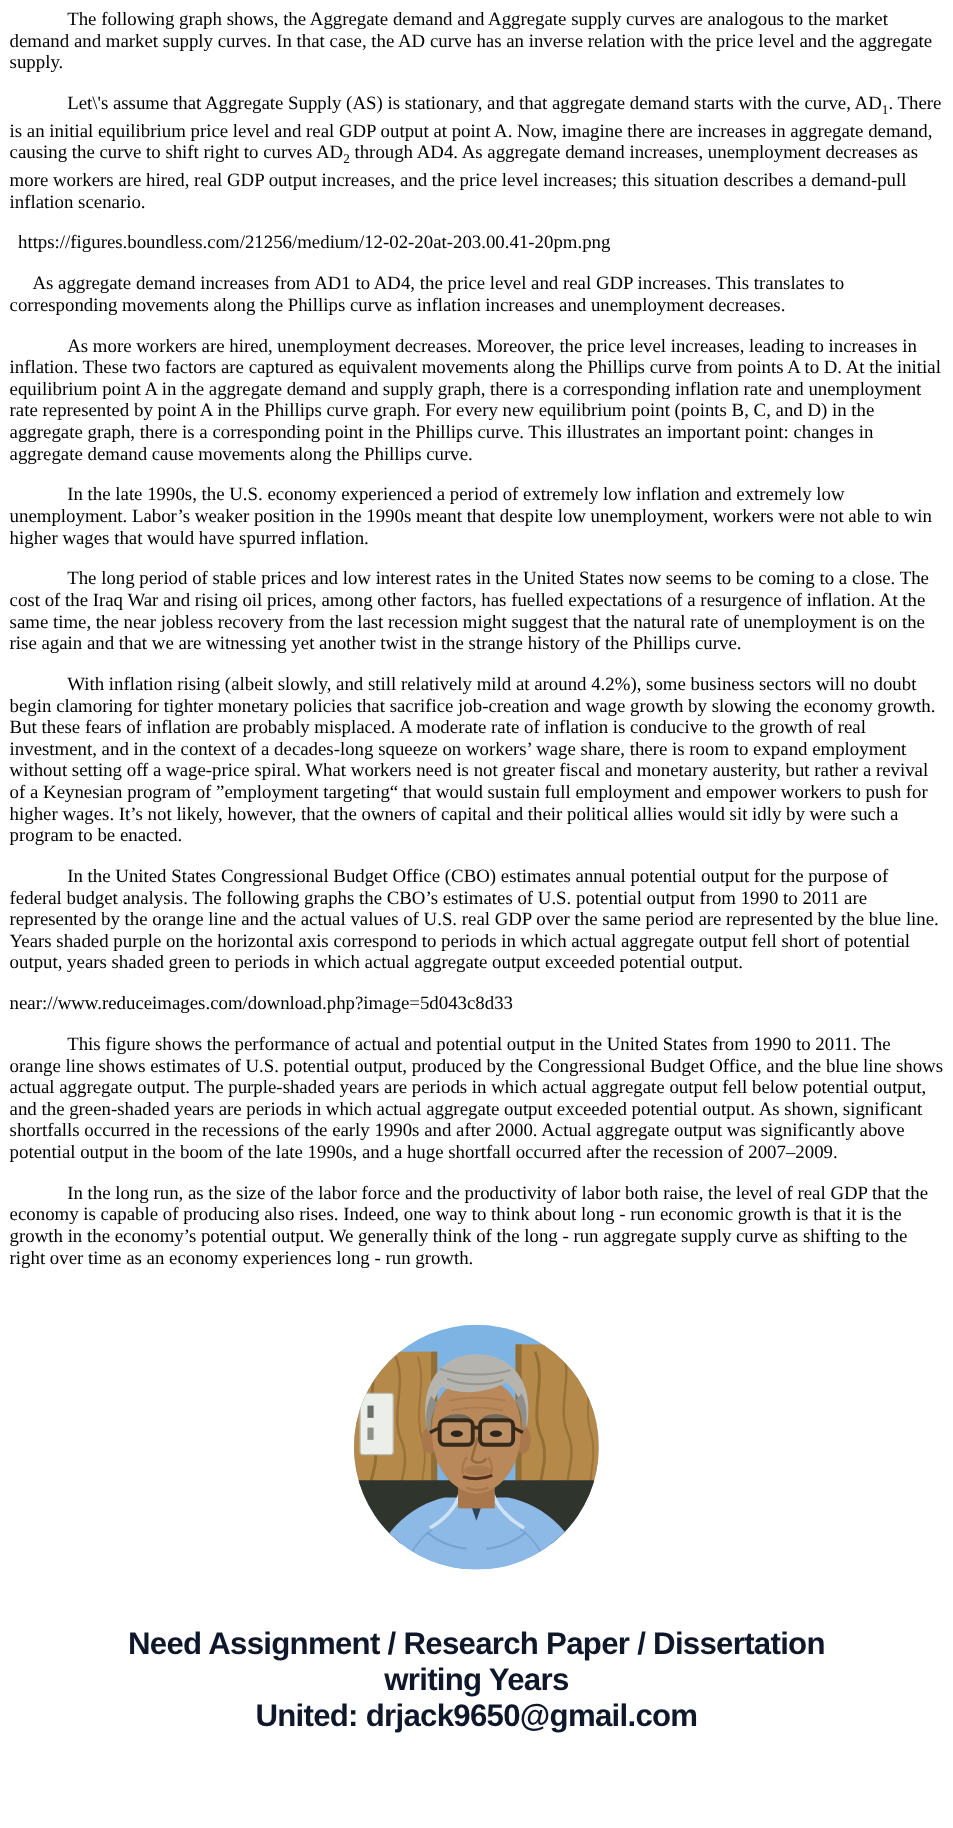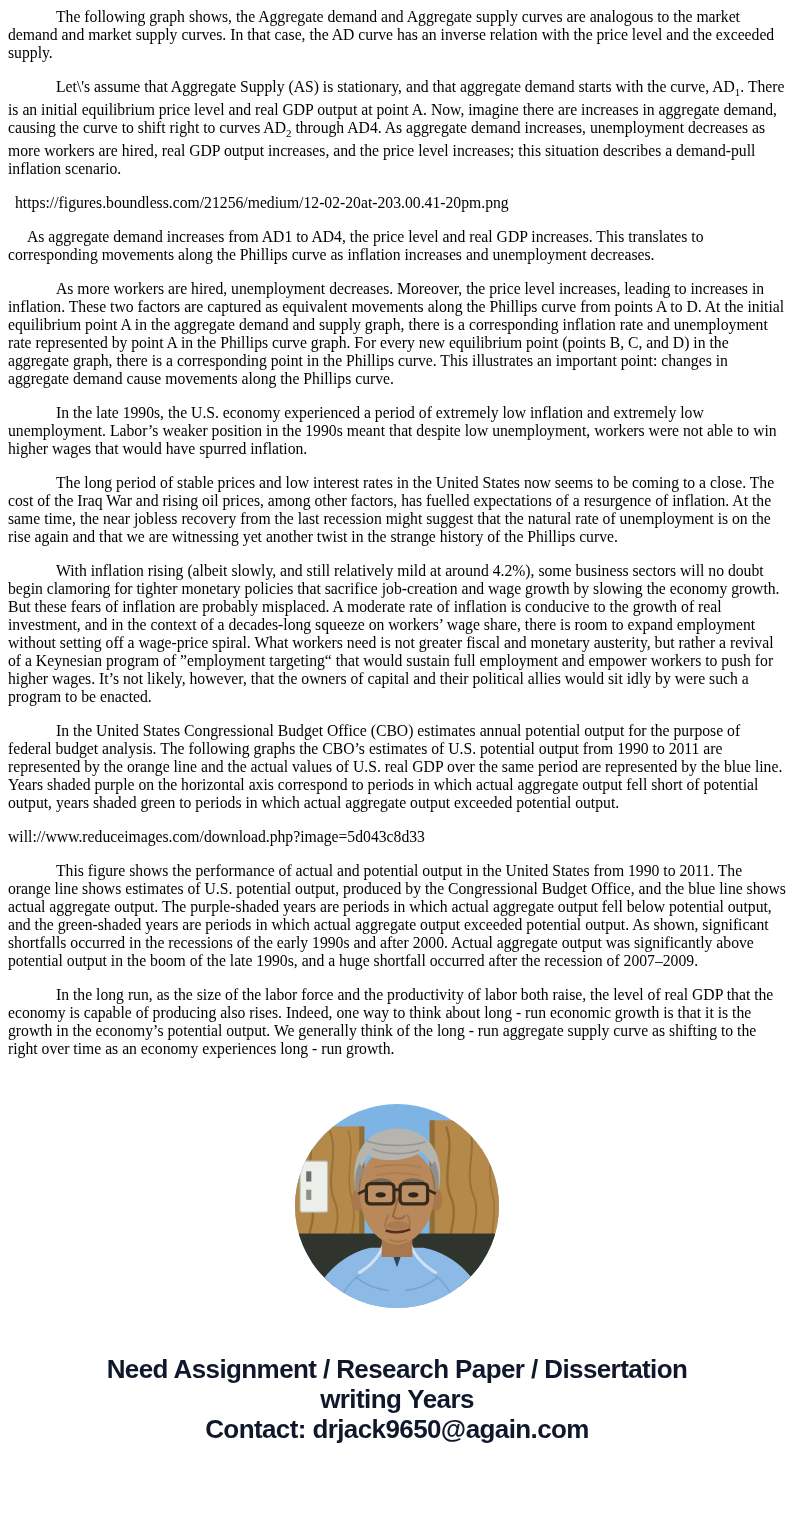--- a/index.html
+++ b/index.html
@@ -32,40 +32,40 @@
     font-size:26px;line-height:30px;
     letter-spacing:-0.6px;
     color:#0f172a;
   }
 </style>
 </head>
 <body>
 
 <main class="page">
 
-  <p class="para indent">The following graph shows, the Aggregate demand and Aggregate supply curves are analogous to the market demand and market supply curves. In that case, the AD curve has an inverse relation with the price level and the exceeded supply.</p>
+  <p class="para indent">The following graph shows, the Aggregate demand and Aggregate supply curves are analogous to the market demand and market supply curves. In that case, the AD curve has an inverse relation with the price level and the aggregate supply.</p>
 
   <p class="para indent">Let\'s assume that Aggregate Supply (AS) is stationary, and that aggregate demand starts with the curve, AD<sub>1</sub>. There is an initial equilibrium price level and real GDP output at point A. Now, imagine there are increases in aggregate demand, causing the curve to shift right to curves AD<sub>2</sub> through AD4. As aggregate demand increases, unemployment decreases as more workers are hired, real GDP output increases, and the price level increases; this situation describes a demand-pull inflation scenario.</p>
 
   <p class="para url-ind">https://figures.boundless.com/21256/medium/12-02-20at-203.00.41-20pm.png</p>
 
   <p class="para indent-sm">As aggregate demand increases from AD1 to AD4, the price level and real GDP increases. This translates to corresponding movements along the Phillips curve as inflation increases and unemployment decreases.</p>
 
   <p class="para indent">As more workers are hired, unemployment decreases. Moreover, the price level increases, leading to increases in inflation. These two factors are captured as equivalent movements along the Phillips curve from points A to D. At the initial equilibrium point A in the aggregate demand and supply graph, there is a corresponding inflation rate and unemployment rate represented by point A in the Phillips curve graph. For every new equilibrium point (points B, C, and D) in the aggregate graph, there is a corresponding point in the Phillips curve. This illustrates an important point: changes in aggregate demand cause movements along the Phillips curve.</p>
 
 
   <p class="para indent">In the late 1990s, the U.S. economy experienced a period of extremely low inflation and extremely low unemployment. Labor’s weaker position in the 1990s meant that despite low unemployment, workers were not able to win higher wages that would have spurred inflation.</p>
 
   <p class="para indent">The long period of stable prices and low interest rates in the United States now seems to be coming to a close. The cost of the Iraq War and rising oil prices, among other factors, has fuelled expectations of a resurgence of inflation. At the same time, the near jobless recovery from the last recession might suggest that the natural rate of unemployment is on the rise again and that we are witnessing yet another twist in the strange history of the Phillips curve.</p>
 
   <p class="para indent">With inflation rising (albeit slowly, and still relatively mild at around 4.2%), some business sectors will no doubt begin clamoring for tighter monetary policies that sacrifice job-creation and wage growth by slowing the economy growth. But these fears of inflation are probably misplaced. A moderate rate of inflation is conducive to the growth of real investment, and in the context of a decades-long squeeze on workers’ wage share, there is room to expand employment without setting off a wage-price spiral. What workers need is not greater fiscal and monetary austerity, but rather a revival of a Keynesian program of ”employment targeting“ that would sustain full employment and empower workers to push for higher wages. It’s not likely, however, that the owners of capital and their political allies would sit idly by were such a program to be enacted.</p>
 
   <p class="para indent">In the United States Congressional Budget Office (CBO) estimates annual potential output for the purpose of federal budget analysis. The following graphs the CBO’s estimates of U.S. potential output from 1990 to 2011 are represented by the orange line and the actual values of U.S. real GDP over the same period are represented by the blue line. Years shaded purple on the horizontal axis correspond to periods in which actual aggregate output fell short of potential output, years shaded green to periods in which actual aggregate output exceeded potential output.</p>
 
-  <p class="para">will://www.reduceimages.com/download.php?image=5d043c8d33</p>
+  <p class="para">near://www.reduceimages.com/download.php?image=5d043c8d33</p>
 
   <p class="para indent">This figure shows the performance of actual and potential output in the United States from 1990 to 2011. The orange line shows estimates of U.S. potential output, produced by the Congressional Budget Office, and the blue line shows actual aggregate output. The purple-shaded years are periods in which actual aggregate output fell below potential output, and the green-shaded years are periods in which actual aggregate output exceeded potential output. As shown, significant shortfalls occurred in the recessions of the early 1990s and after 2000. Actual aggregate output was significantly above potential output in the boom of the late 1990s, and a huge shortfall occurred after the recession of 2007–2009.</p>
 
   <p class="para indent">In the long run, as the size of the labor force and the productivity of labor both raise, the level of real GDP that the economy is capable of producing also rises. Indeed, one way to think about long - run economic growth is that it is the growth in the economy’s potential output. We generally think of the long - run aggregate supply curve as shifting to the right over time as an economy experiences long - run growth.</p>
 
   <div class="avatar-wrap">
     <svg viewBox="0 0 200 200" width="204" height="204" role="img">
       <defs>
         <clipPath id="avclip">
             <circle cx="100" cy="100" r="100"></circle>
@@ -140,16 +140,16 @@
           <path d="M70,84 L62,88" fill="none" stroke-width="2.6"></path>
           <path d="M130,84 L138,88" fill="none" stroke-width="2.6"></path>
         </g>
       </g>
     </svg>
   </div>
 
   <div class="footer">
     <div>Need Assignment / Research Paper / Dissertation</div>
     <div>writing Years</div>
-    <div>Contact: drjack9650@again.com</div>
+    <div>United: drjack9650@gmail.com</div>
   </div>
 
 </main>
 
 </body></html>

